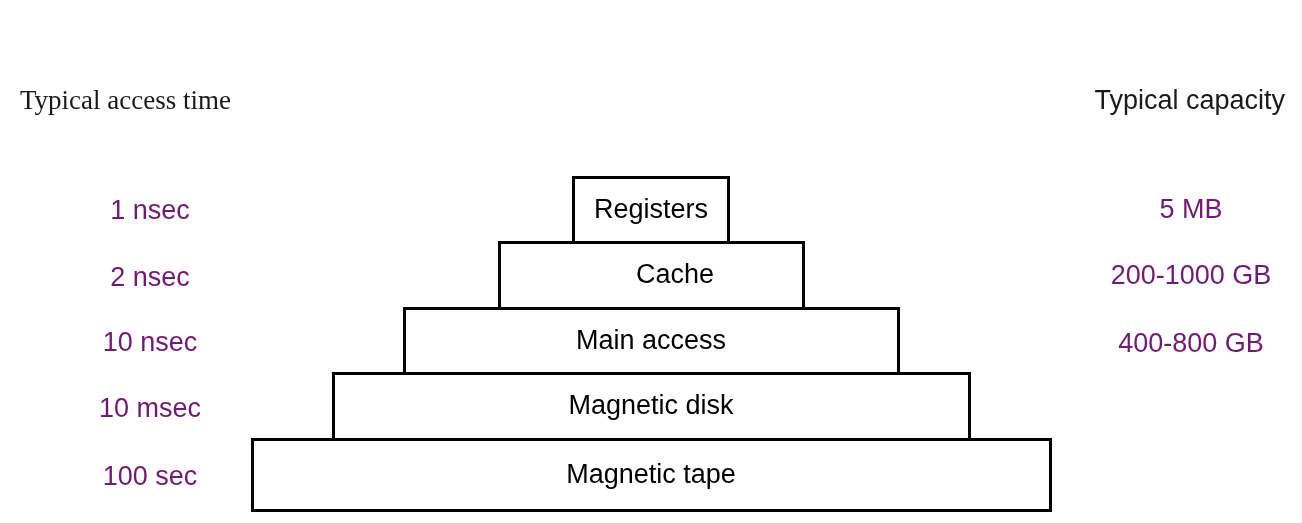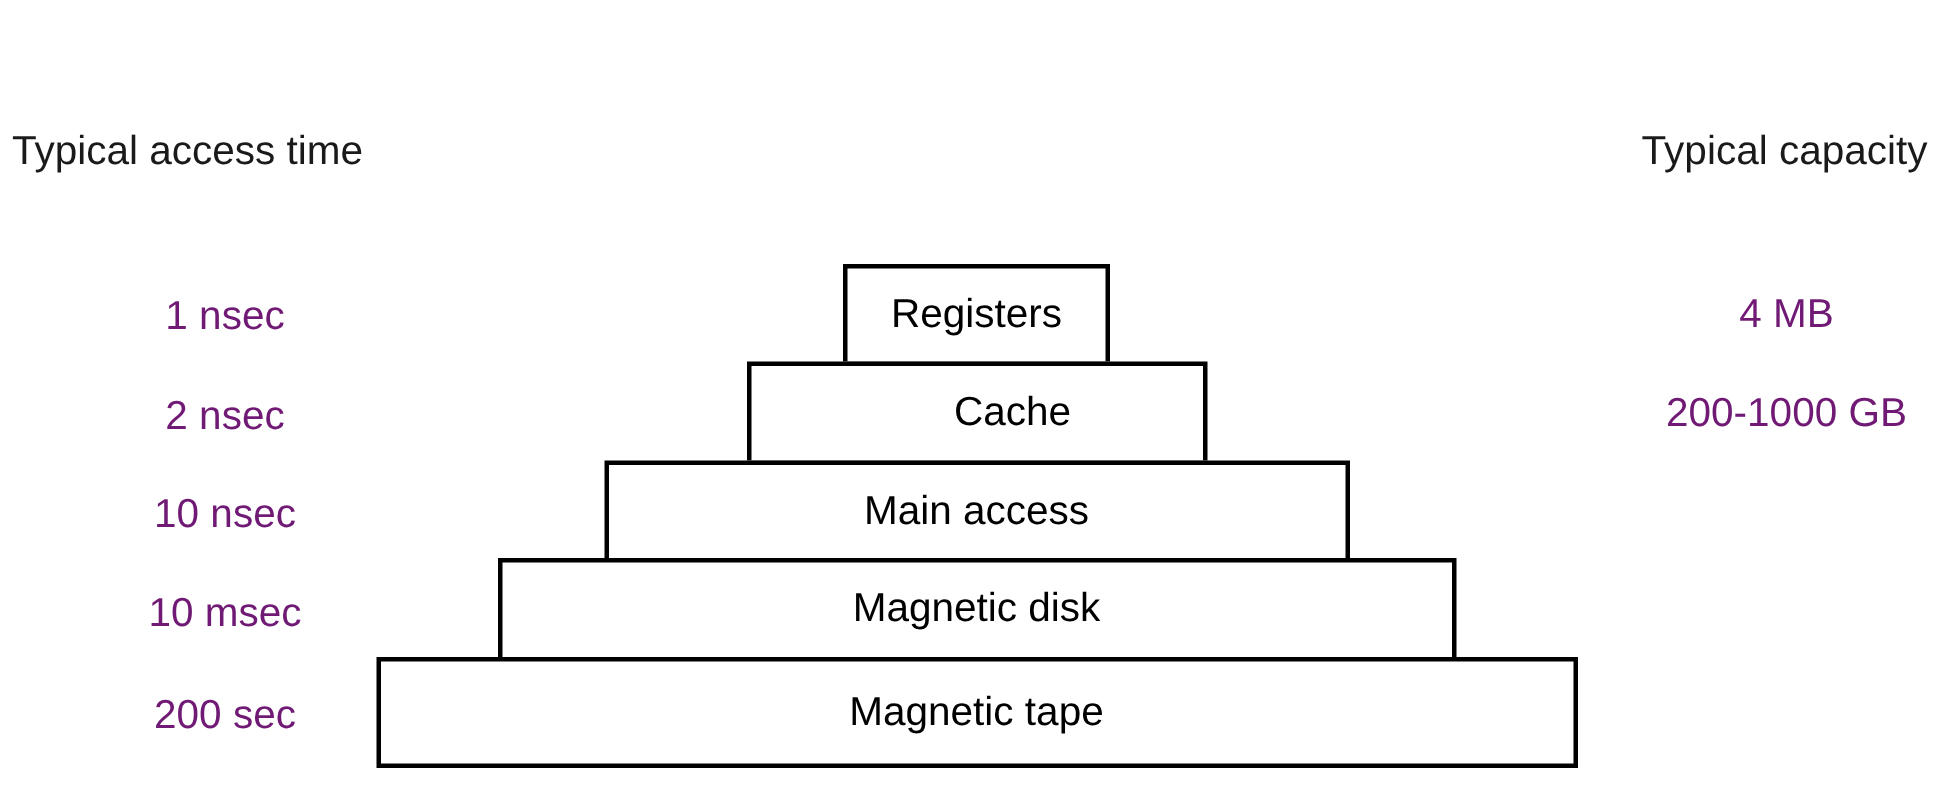--- a/index.html
+++ b/index.html
@@ -24,21 +24,21 @@
 
   
   .col-header {
     position: absolute;
     top: 83px;
     font-size: 27px;
     line-height: 34px;
     white-space: nowrap;
     color: #1a1a1a;
   }
-  .col-header.left  { left: 8px; }
+  .col-header.left  { left: 20px; font-family: Liberation Serif, serif; }
   .col-header.right { right: 17px; }
 
   
   #pyramid {
     position: absolute;
     left: 0;
     top: 176px;
     width: 1302px;
   }
 
@@ -103,39 +103,40 @@
 
   <div class="col-header left">Typical access time</div>
 
   <div class="col-header right">Typical capacity</div>
 
   <div class="side-col left">
     <div class="side-row r0">1 nsec</div>
     <div class="side-row r1">2 nsec</div>
     <div class="side-row r2">10 nsec</div>
     <div class="side-row r3">10 msec</div>
-    <div class="side-row r4">200 sec</div>
+    <div class="side-row r4">100 sec</div>
   </div>
 
   <div id="pyramid">
-    <div class="tier t-registers" style="width: 178px;">
+    <div class="tier t-registers" style="width: 158px;">
       <span class="tier-label">Registers</span>
     </div>
     <div class="tier t-cache" style="width: 307px; padding-left: 48px;">
       <span class="tier-label">Cache</span>
     </div>
     <div class="tier t-main-memory" style="width: 497px;">
       <span class="tier-label">Main access</span>
     </div>
     <div class="tier t-magnetic-disk" style="width: 639px;">
       <span class="tier-label">Magnetic disk</span>
     </div>
     <div class="tier t-magnetic-tape" style="width: 801px; text-align: center;">
       <span class="tier-label">Magnetic tape</span>
     </div>
   </div>
 
   <div class="side-col right">
-    <div class="side-row r1">4 MB</div>
+    <div class="side-row r1">5 MB</div>
     <div class="side-row r3">200-1000 GB</div>
+    <div class="side-row r4">400-800  GB</div>
   </div>
 
 </div>
 
 </body></html>

